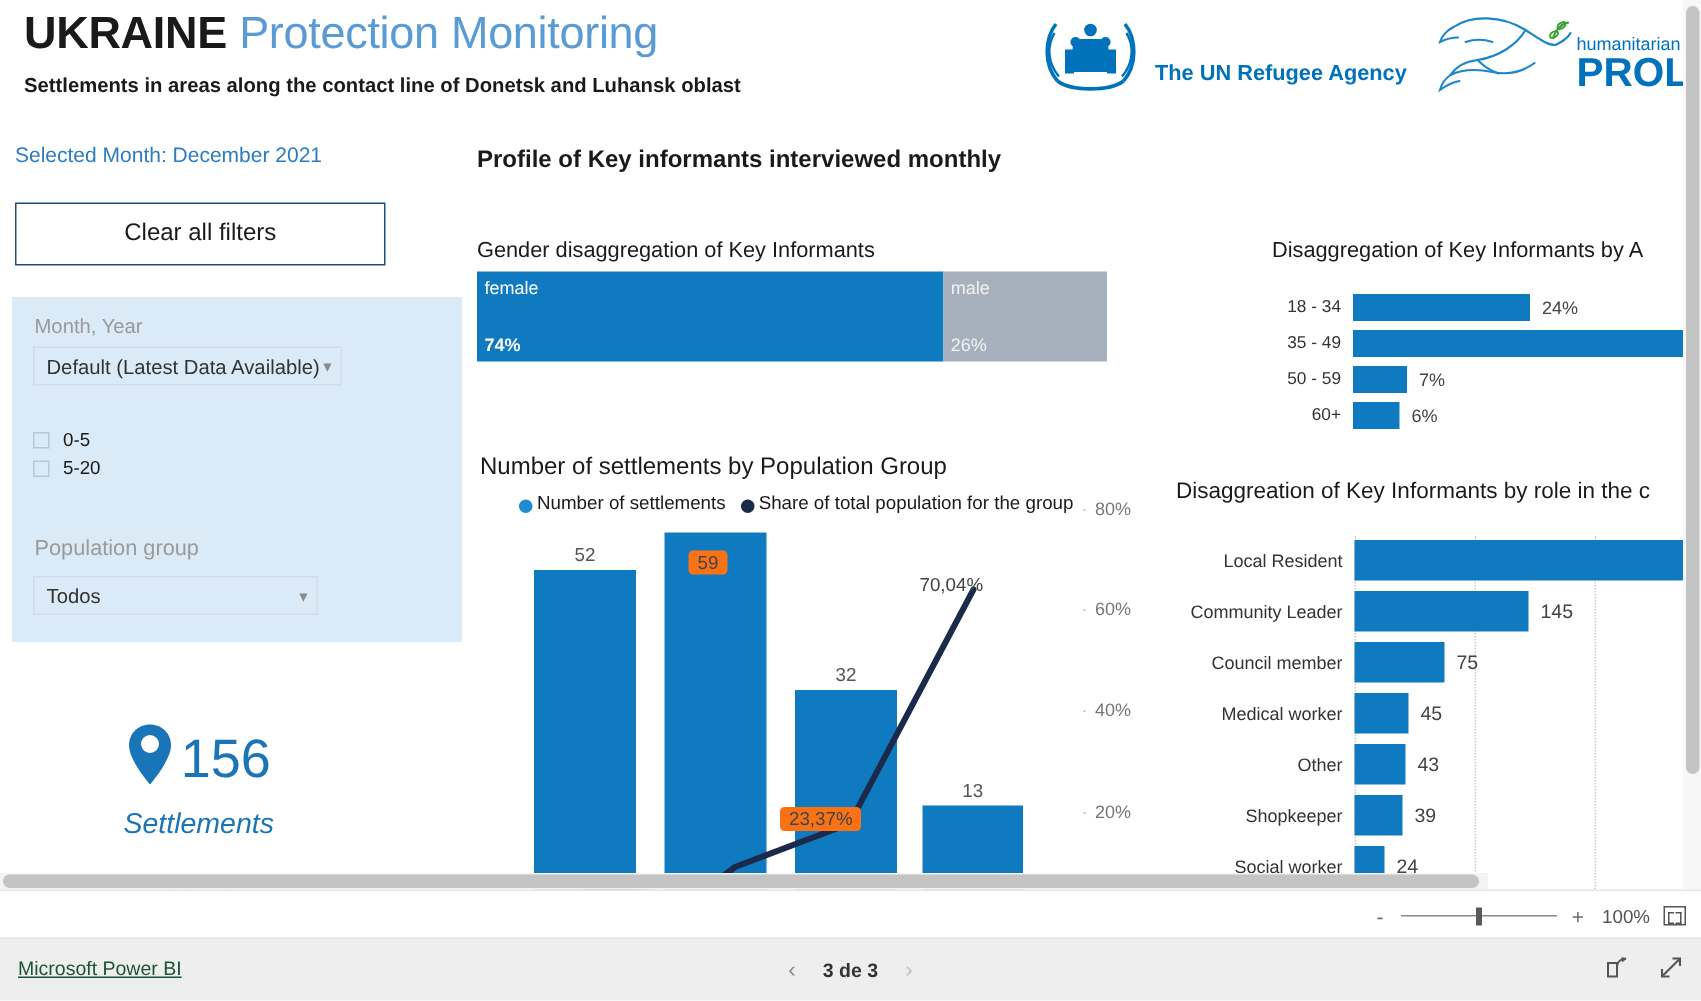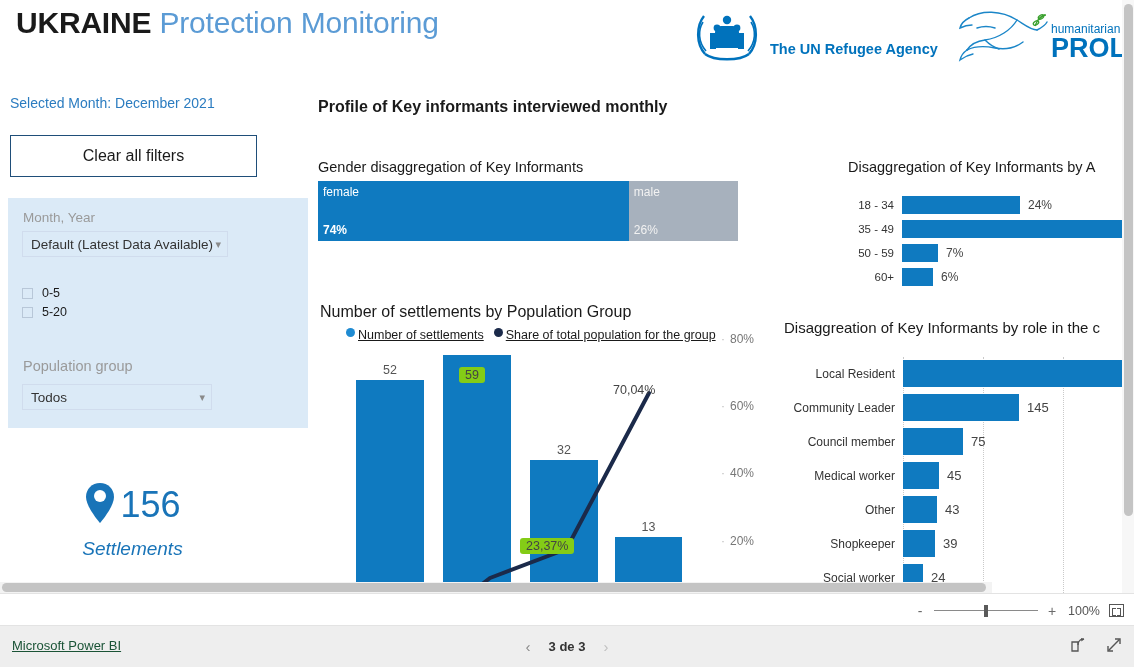--- a/index.html
+++ b/index.html
@@ -61,29 +61,29 @@
   
   #gender-bar { position:absolute; left:318px; top:181px; width:420px; height:60px; display:flex; }
   #gender-bar .seg { position:relative; height:100%; }
   #gender-bar .seg .nm { position:absolute; left:5px; top:4px; font-size:12px; color:#fff; }
   #gender-bar .seg .pc { position:absolute; left:5px; bottom:4px; font-size:12px; font-weight:bold; color:#fff; }
   #gender-bar .seg.g .nm, #gender-bar .seg.g .pc { color:#f2f2f2; font-weight:normal; }
 
   
   #combo { position:absolute; left:318px; top:300px; width:465px; height:295px; }
   #combo .legend { position:absolute; left:28px; top:28px; display:flex; gap:10px; font-size:12.5px; color:#1a1a1a; white-space:nowrap;}
-  #combo .legend .itm { display:flex; align-items:flex-start; gap:3px;text-decoration:underline; }
+  #combo .legend .itm { display:flex; align-items:flex-end; gap:3px; }
   #combo .legend .dot { width:9px; height:9px; border-radius:50%; display:inline-block; }
   #combo .plot { position:absolute; left:0; top:50px; width:465px; height:245px; }
   .cbar { position:absolute; bottom:0; background:#0f7ac0; }
   .cbar-lbl { position:absolute; font-size:12.5px; color:#555; text-align:center; }
   .yt { position:absolute; font-size:12px; color:#777; white-space:nowrap; }
   .yt .tick { color:#bbb; margin-right:5px; }
   .dlabel { position:absolute; font-size:12.5px; color:#444; white-space:nowrap; }
-  .dlabel.boxed { background:#84cc16; border-radius:3px; padding:1px 6px; }
+  .dlabel.boxed { background:#f97316; border-radius:3px; padding:1px 6px; }
 
   
   #agechart { position:absolute; left:840px; top:180px; width:300px; height:90px; }
   .ab-row { position:absolute; left:0; height:18px; display:flex; align-items:center; }
   .ab-cat { width:62px; text-align:right; font-size:11.5px; color:#333; padding-right:8px; }
   .ab-fill { height:18px; background:#0f7ac0; }
   .ab-val { font-size:12px; color:#444; padding-left:8px; white-space:nowrap; }
 
   
   #rolechart { position:absolute; left:770px; top:345px; width:364px; height:250px; }
@@ -127,20 +127,21 @@
 </style>
 </head>
 <body>
 
 <div id="canvas">
 
   <div id="hdr-title">
     <span class="k1">UKRAINE</span>
     <span class="k2">Protection Monitoring</span>
   </div>
+  <div id="hdr-sub">Settlements in areas along the contact line of Donetsk and Luhansk oblast</div>
 
   <div id="unhcr">
     <div class="mark">
       <svg width="66" height="58" viewBox="0 0 66 58">
         <g fill="none" stroke="#0072bc" stroke-width="2.4">
           <path d="M10 10 C2 20 2 38 11 48"></path>
           <path d="M56 10 C64 20 64 38 55 48"></path>
           <path d="M11 48 C20 55 46 55 55 48"></path>
         </g>
         <g fill="#0072bc">

